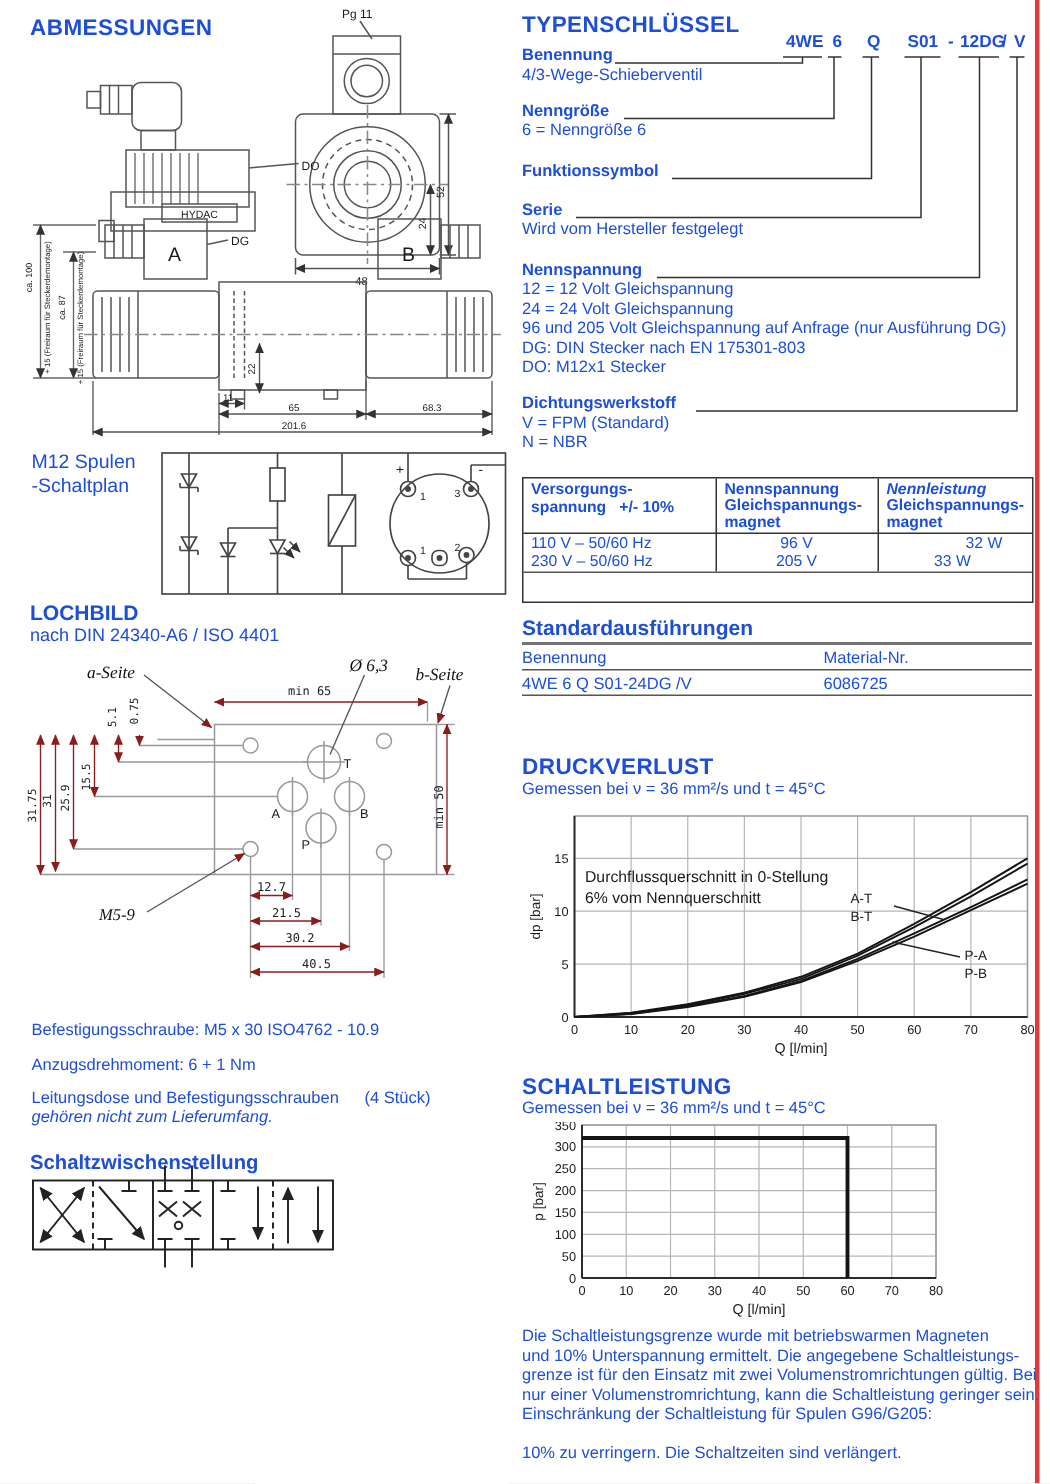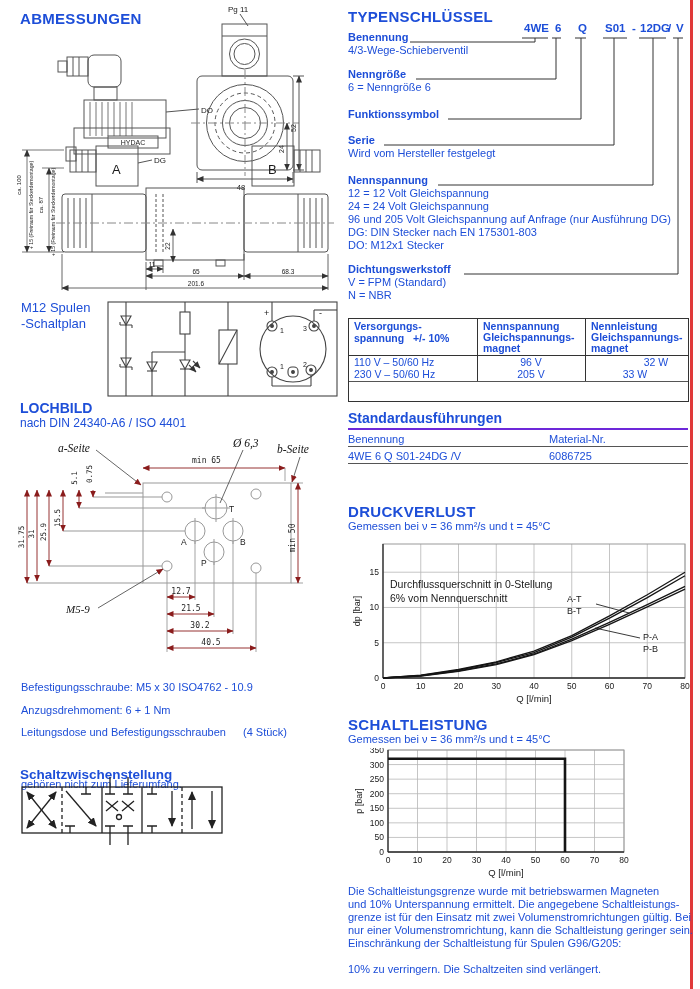--- a/index.html
+++ b/index.html
@@ -31,21 +31,21 @@
   <div class="abs t13" style="left:21px;top:300px;">M12 Spulen</div>
   <div class="abs t13" style="left:21px;top:316px;">-Schaltplan</div>
 
   <div class="abs h14" style="left:20px;top:400px;">LOCHBILD</div>
   <div class="abs" style="left:20px;top:416px;font-size:12px;">nach DIN 24340-A6 / ISO 4401</div>
 
   <div class="abs t11" style="left:21px;top:681px;">Befestigungsschraube: M5 x 30 ISO4762 - 10.9</div>
   <div class="abs t11" style="left:21px;top:704px;">Anzugsdrehmoment: 6 + 1 Nm</div>
   <div class="abs t11" style="left:21px;top:726px;">Leitungsdose und Befestigungsschrauben</div>
   <div class="abs t11" style="left:243px;top:726px;">(4 Stück)</div>
-  <div class="abs t11" style="left:21px;top:778px;">gehören nicht zum Lieferumfang.</div>
+  <div class="abs t11" style="left:21px;top:739px;font-style:italic;">gehören nicht zum Lieferumfang.</div>
 
   <div class="abs h13" style="left:20px;top:767px;">Schaltzwischenstellung</div>
 
   <div class="abs h15" style="left:348px;top:8px;">TYPENSCHLÜSSEL</div>
 
   <span class="abs code" style="left:524px;top:22px;">4WE</span>
   <span class="abs code" style="left:555px;top:22px;">6</span>
   <span class="abs code" style="left:578px;top:22px;">Q</span>
   <span class="abs code" style="left:605px;top:22px;">S01</span>
   <span class="abs code" style="left:632px;top:22px;">-</span>
@@ -73,33 +73,33 @@
   <div class="abs" style="left:348px;top:318px;width:339px;height:82px;border:1.5px solid #333;">
     <div class="abs" style="left:128px;top:0;width:0;height:62px;border-left:1.2px solid #333;"></div>
     <div class="abs" style="left:236px;top:0;width:0;height:62px;border-left:1.2px solid #333;"></div>
     <div class="abs" style="left:0;top:36px;width:339px;height:0;border-top:1.4px solid #333;"></div>
     <div class="abs" style="left:0;top:62px;width:339px;height:0;border-top:1px solid #555;"></div>
     <div class="vt-cell b" style="left:5px;top:2px;">Versorgungs-</div>
     <div class="vt-cell b" style="left:5px;top:14px;">spannung&nbsp;&nbsp;&nbsp;+/- 10%</div>
     <div class="vt-cell b" style="left:134px;top:2px;">Nennspannung</div>
     <div class="vt-cell b" style="left:134px;top:13px;">Gleichspannungs-</div>
     <div class="vt-cell b" style="left:134px;top:24px;">magnet</div>
-    <div class="vt-cell b" style="left:242px;top:2px;">Nennleistung</div>
+    <div class="vt-cell b" style="left:242px;top:2px;font-style:italic;">Nennleistung</div>
     <div class="vt-cell b" style="left:242px;top:13px;">Gleichspannungs-</div>
     <div class="vt-cell b" style="left:242px;top:24px;">magnet</div>
     <div class="vt-cell" style="left:5px;top:38px;">110 V – 50/60 Hz</div>
     <div class="vt-cell ctr" style="left:128px;top:38px;width:108px;">96 V</div>
     <div class="vt-cell ctr" style="left:236px;top:38px;width:100px;padding-left:21px;">32 W</div>
     <div class="vt-cell" style="left:5px;top:50px;">230 V – 50/60 Hz</div>
     <div class="vt-cell ctr" style="left:128px;top:50px;width:108px;">205 V</div>
     <div class="vt-cell ctr" style="left:236px;top:50px;width:100px;">33 W</div>
   </div>
 
   <div class="abs" style="left:348px;top:410px;width:340px;">
-    <div class="h14" style="border-bottom:2px solid #6d28d9;padding-bottom:2px;">Standardausführungen</div>
+    <div class="h14" style="border-bottom:2px solid #737373;padding-bottom:2px;">Standardausführungen</div>
     <div style="position:relative;height:16px;border-bottom:1px solid #555;">
       <span class="abs t11" style="left:0;top:3px;">Benennung</span>
       <span class="abs t11" style="left:201px;top:3px;">Material-Nr.</span>
     </div>
     <div style="position:relative;height:16px;border-bottom:1px solid #555;">
       <span class="abs t11" style="left:0;top:3px;">4WE 6 Q S01-24DG /V</span>
       <span class="abs t11" style="left:201px;top:3px;">6086725</span>
     </div>
   </div>
 

